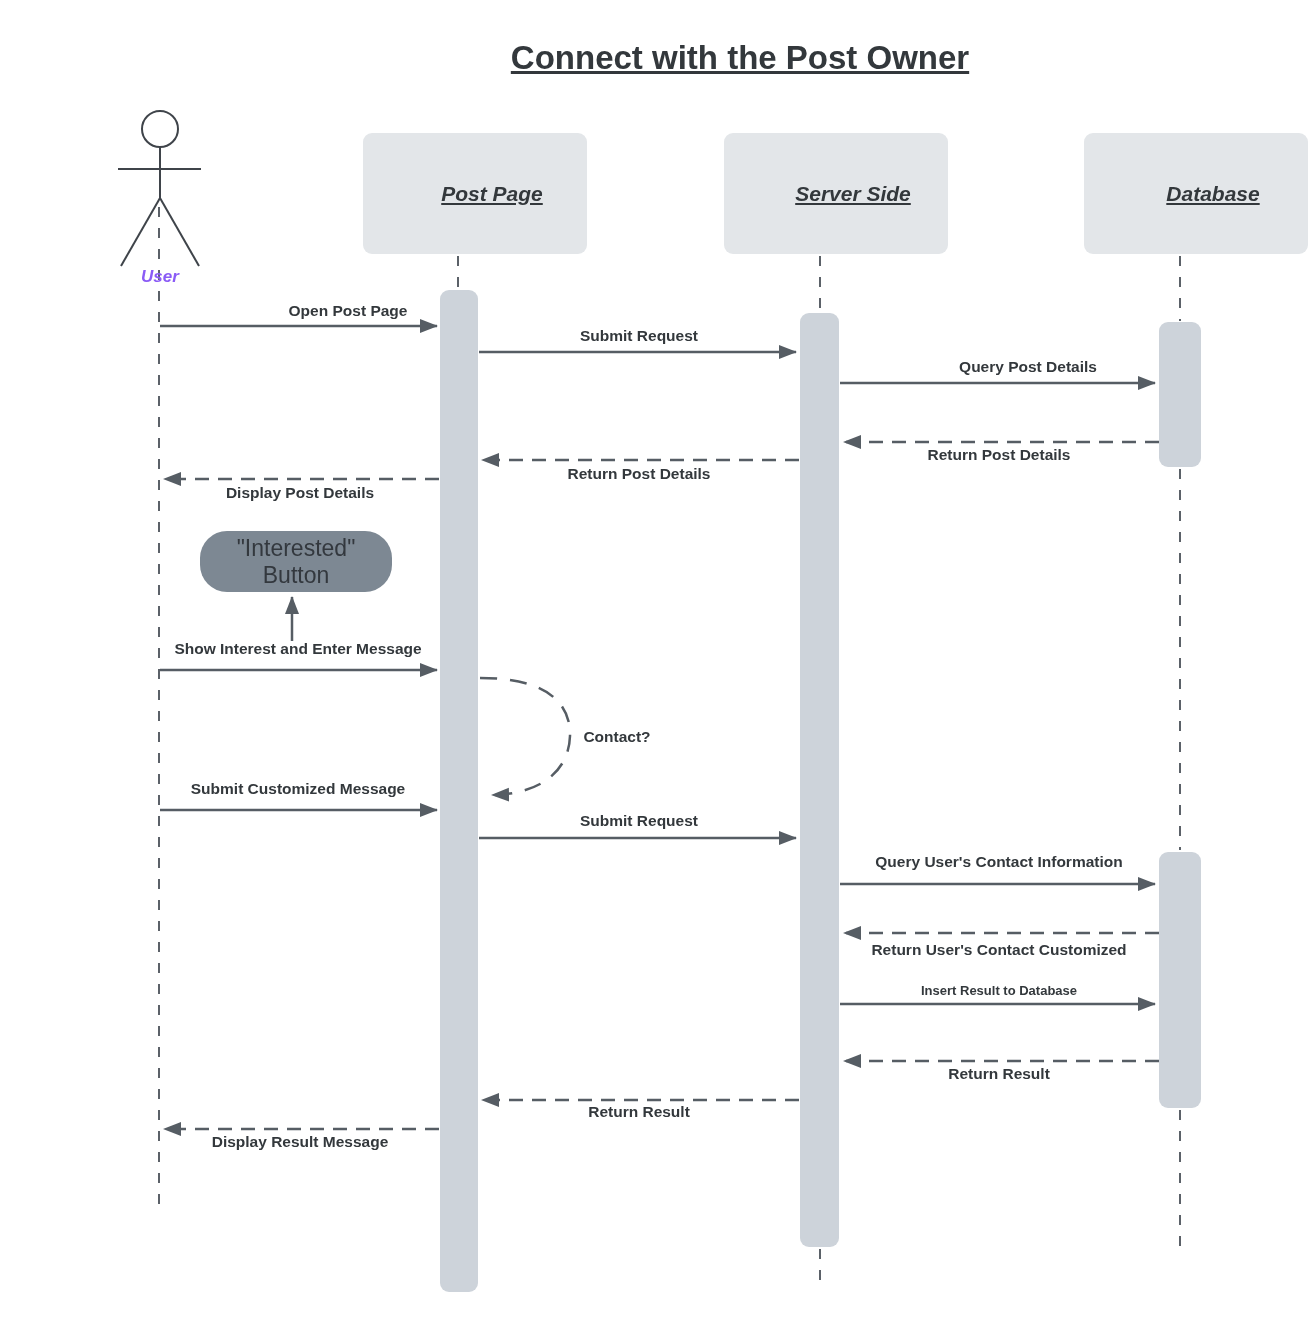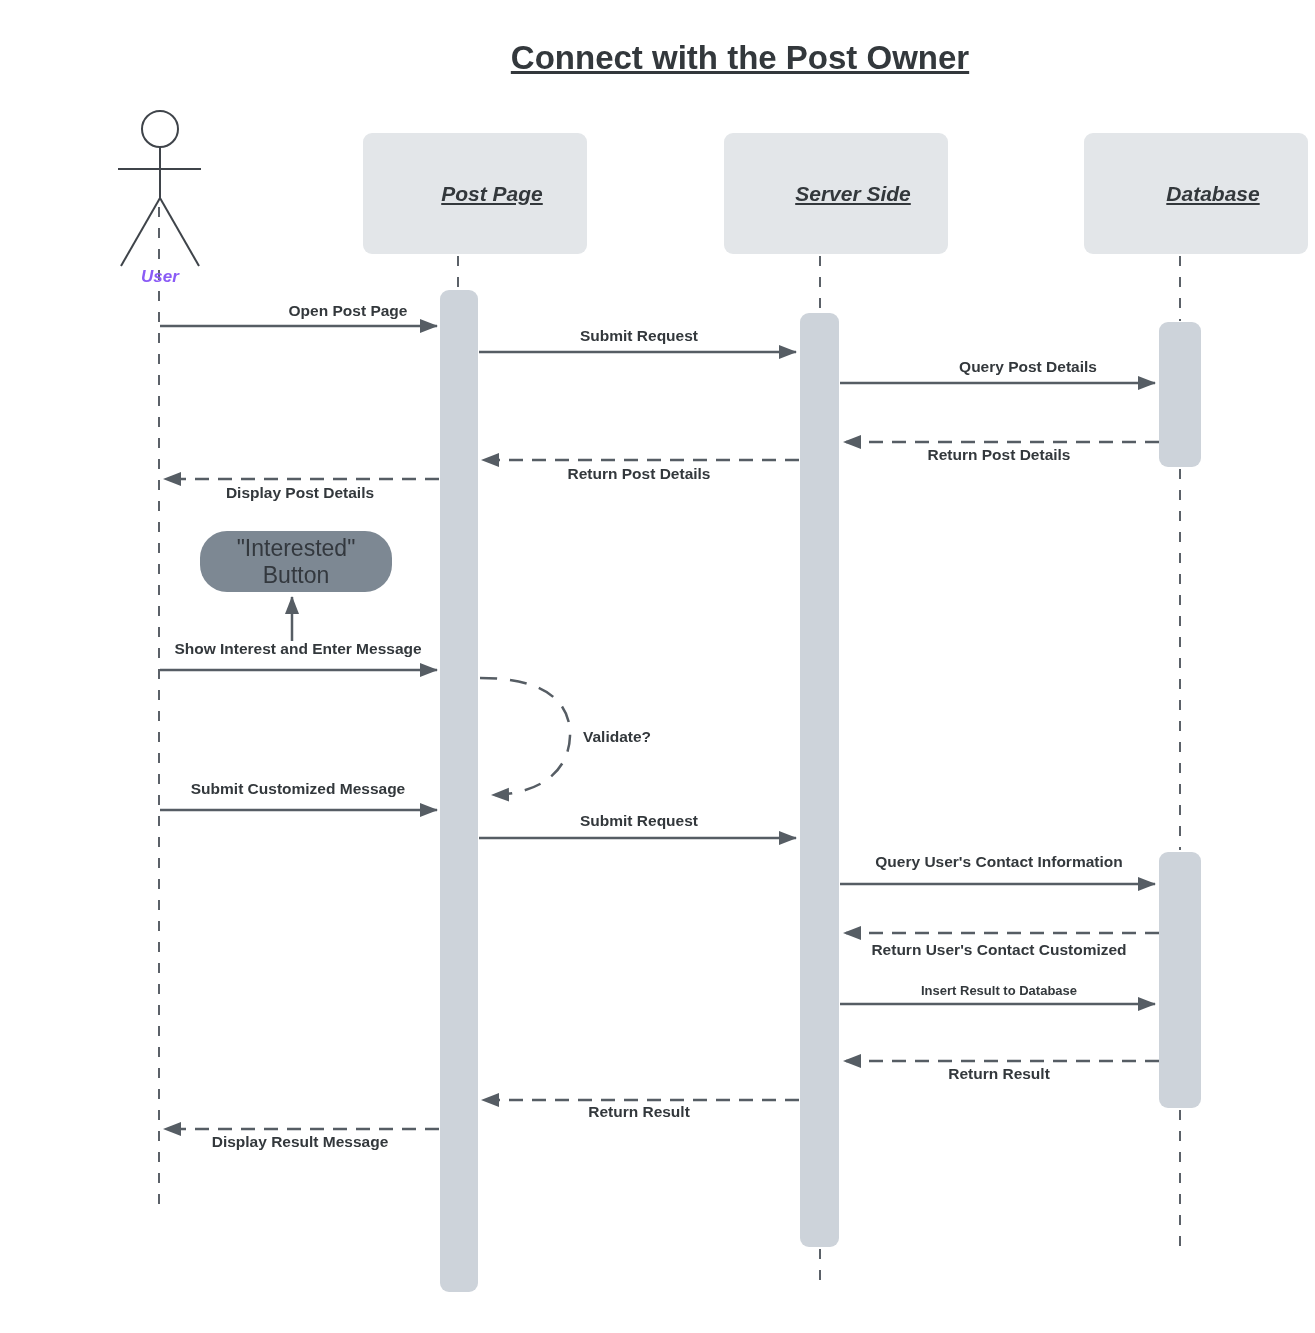--- a/index.html
+++ b/index.html
@@ -126,21 +126,21 @@
   <path d="M 480 678 C 548 678 571 704 570 736 C 569 770 542 794 492 795" stroke="#565d64" stroke-width="2.5" fill="none" stroke-dasharray="17 13" marker-end="url(#arrowhead)"></path>
 </svg>
 
 <div class="abs msg-label" style="left:300px;top:311px;margin-left:48px;">Open Post Page</div>
 <div class="abs msg-label" style="left:639px;top:336px;">Submit Request</div>
 <div class="abs msg-label" style="left:1000px;top:367px;margin-left:28px;">Query Post Details</div>
 <div class="abs msg-label" style="left:999px;top:455px;">Return Post Details</div>
 <div class="abs msg-label" style="left:639px;top:474px;">Return Post Details</div>
 <div class="abs msg-label" style="left:300px;top:493px;">Display Post Details</div>
 <div class="abs msg-label" style="left:298px;top:649px;">Show Interest and Enter Message</div>
-<div class="abs msg-label" style="left:617px;top:737px;">Validate?</div>
+<div class="abs msg-label" style="left:617px;top:737px;">Contact?</div>
 <div class="abs msg-label" style="left:298px;top:789px;">Submit Customized Message</div>
 <div class="abs msg-label" style="left:639px;top:821px;">Submit Request</div>
 <div class="abs msg-label" style="left:999px;top:862px;">Query User's Contact Information</div>
 <div class="abs msg-label" style="left:999px;top:950px;">Return User's Contact Customized</div>
 <div class="abs msg-label small" style="left:999px;top:990px;">Insert Result to Database</div>
 <div class="abs msg-label" style="left:999px;top:1074px;">Return Result</div>
 <div class="abs msg-label" style="left:639px;top:1112px;">Return Result</div>
 <div class="abs msg-label" style="left:300px;top:1142px;">Display Result Message</div>
 
 </body></html>

